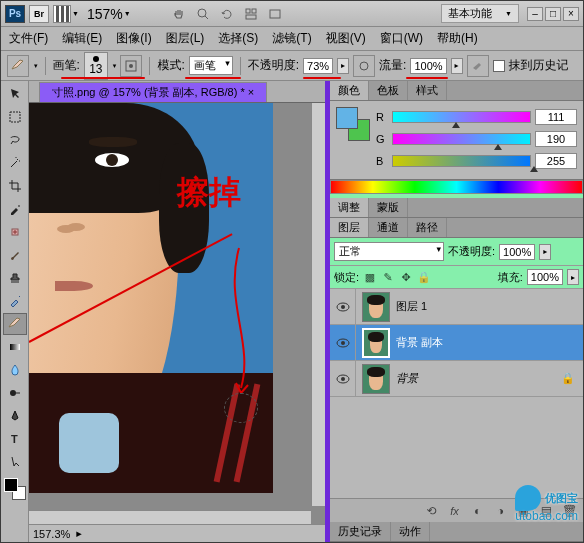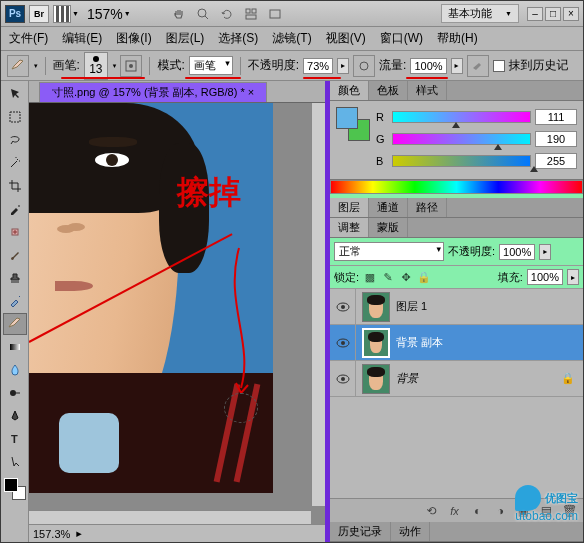--- a/index.html
+++ b/index.html
@@ -382,28 +382,28 @@
               <div class="slider slider-b">
                 <div class="slider-thumb" style="left:100%"></div>
               </div>
               <div class="chan-val">255</div>
             </div>
           </div>
       </div>
       <div class="spectrum" style="margin:0 0 4px 0"></div>
 
       <div class="ptab-row">
+        <div class="ptab act">调整</div>
+        <div class="ptab">蒙版</div>
+      </div>
+
+      <div class="ptab-row">
         <div class="ptab act">图层</div>
         <div class="ptab">通道</div>
         <div class="ptab">路径</div>
-      </div>
-
-      <div class="ptab-row">
-        <div class="ptab act">调整</div>
-        <div class="ptab">蒙版</div>
       </div>
       <div class="layers-top">
         <div class="combo" style="min-width:110px"><span>正常</span></div>
         <span>不透明度:</span>
         <span class="field"><span>100%</span></span>
           <span class="arrow-btn">▸</span>
       </div>
       <div class="layers-lock">
         <span>锁定:</span>
         <span class="lock-ico">▩</span>

